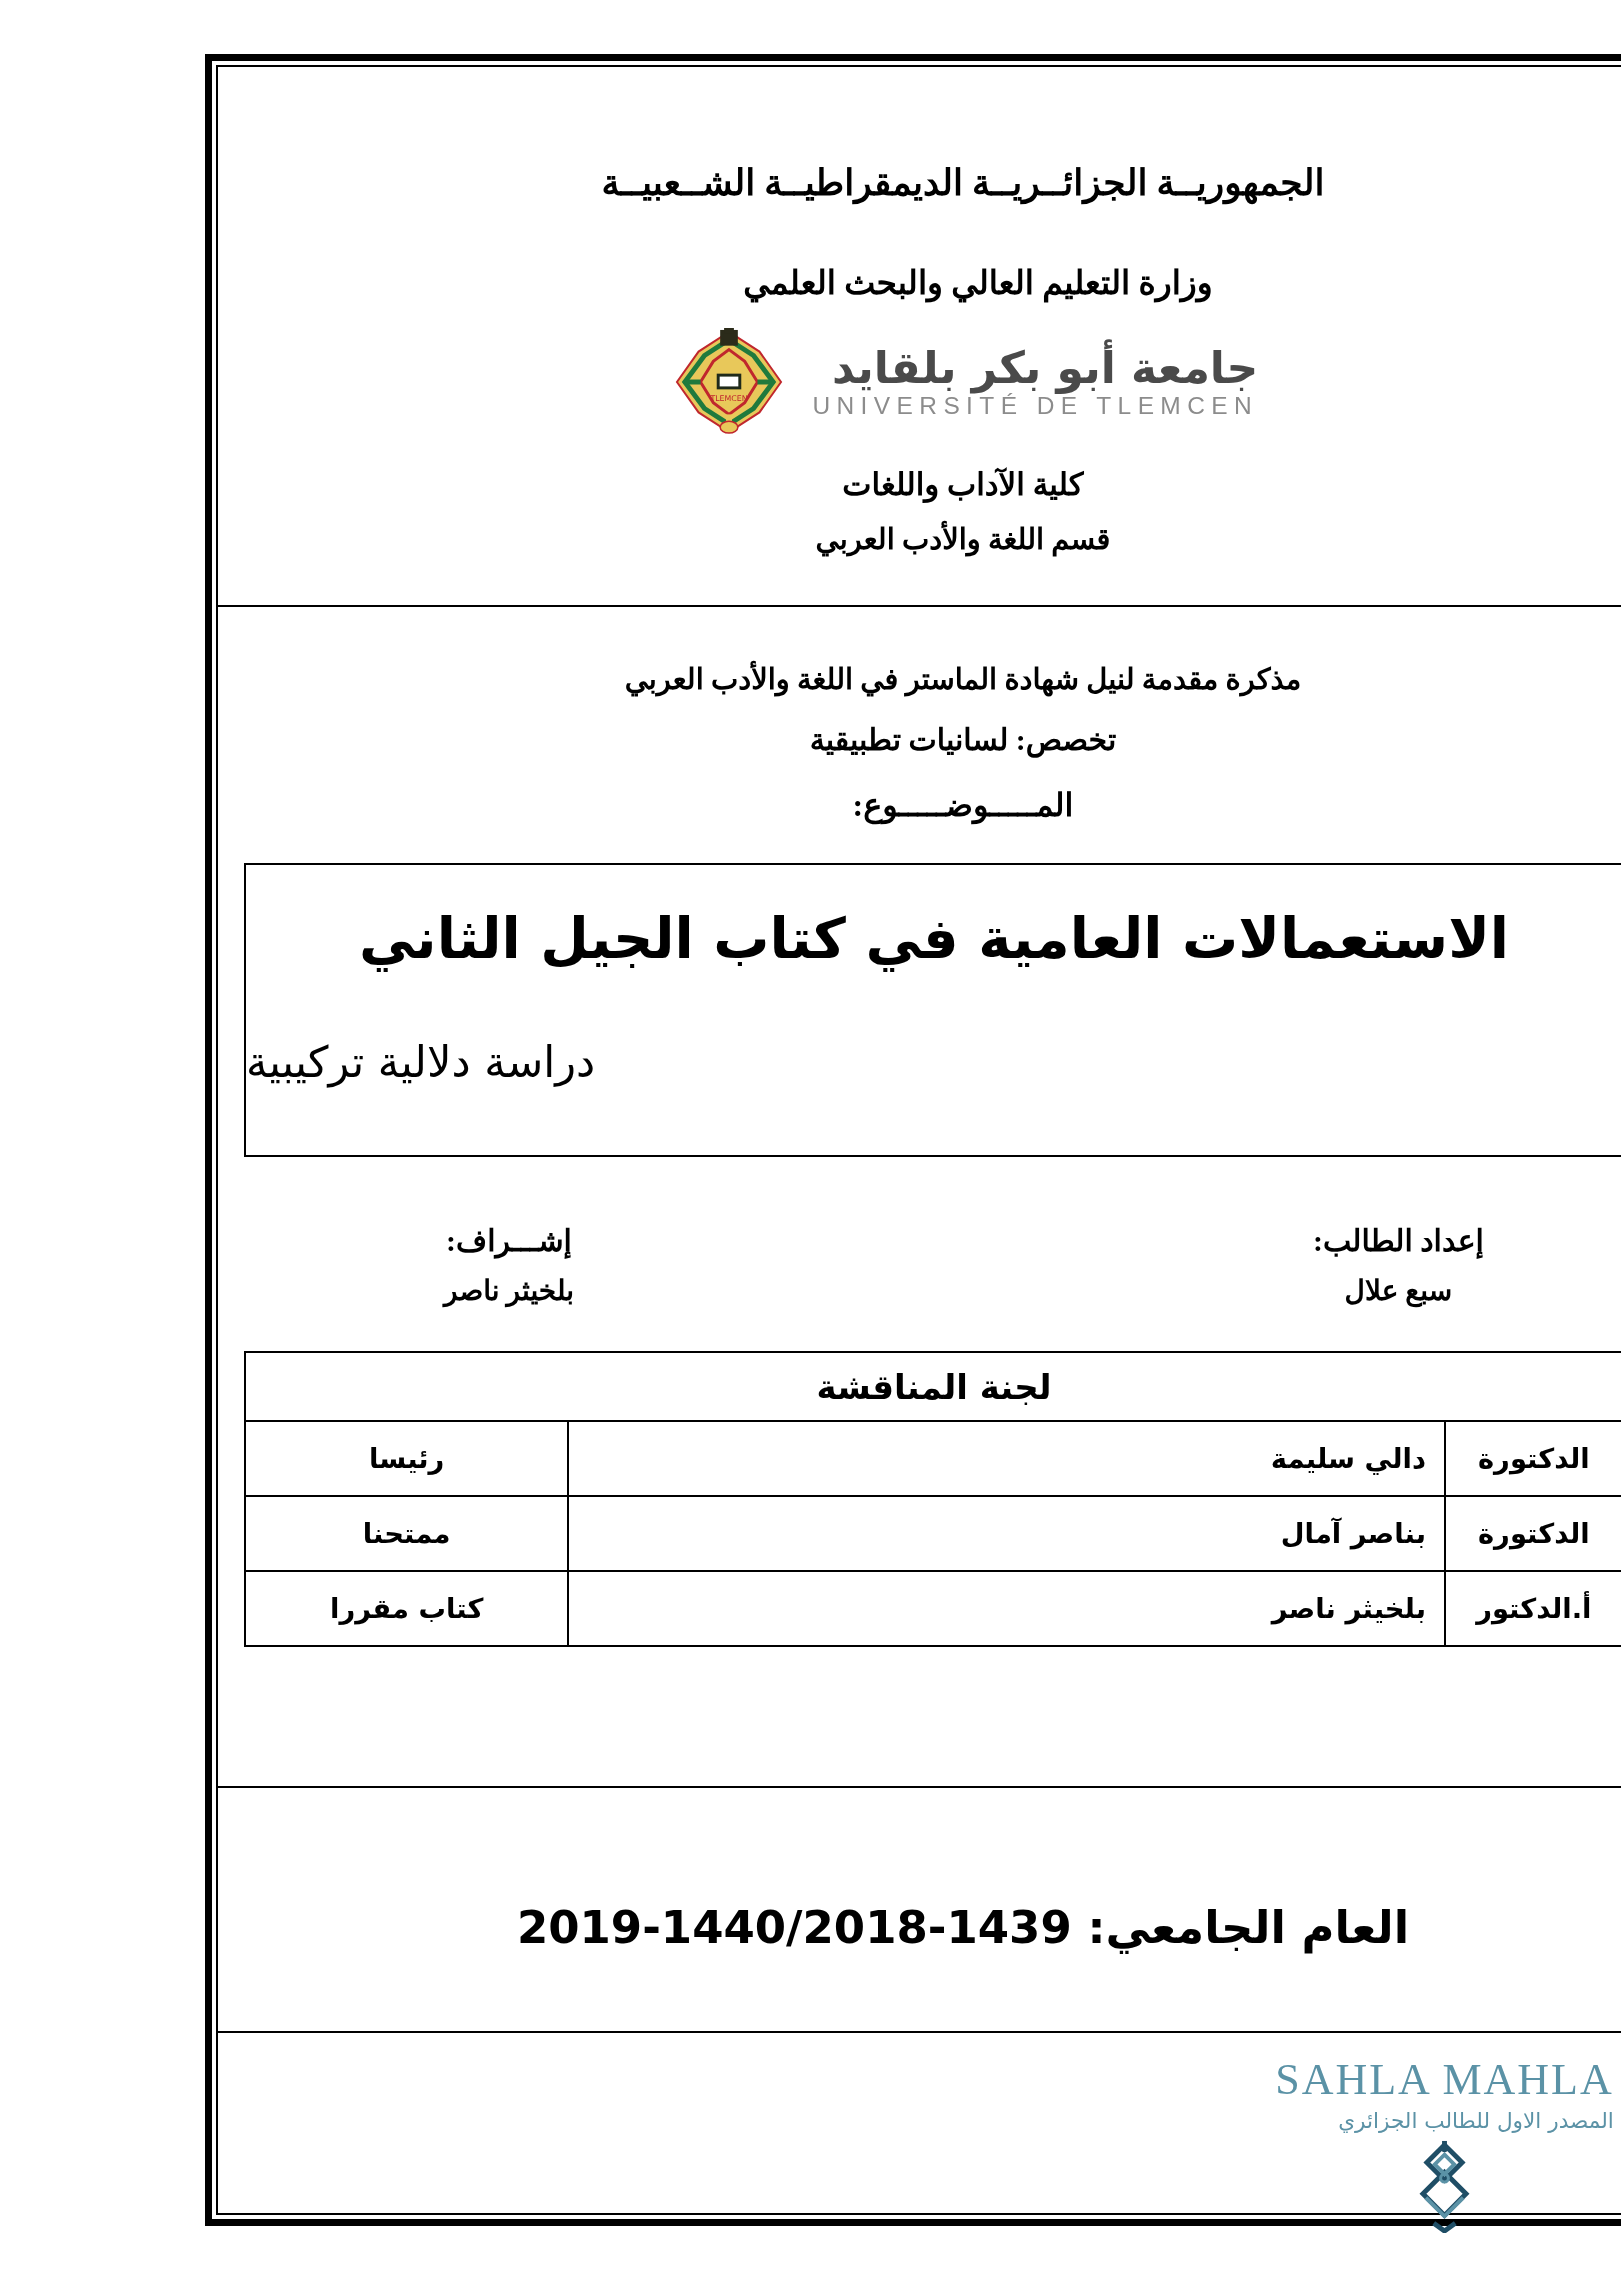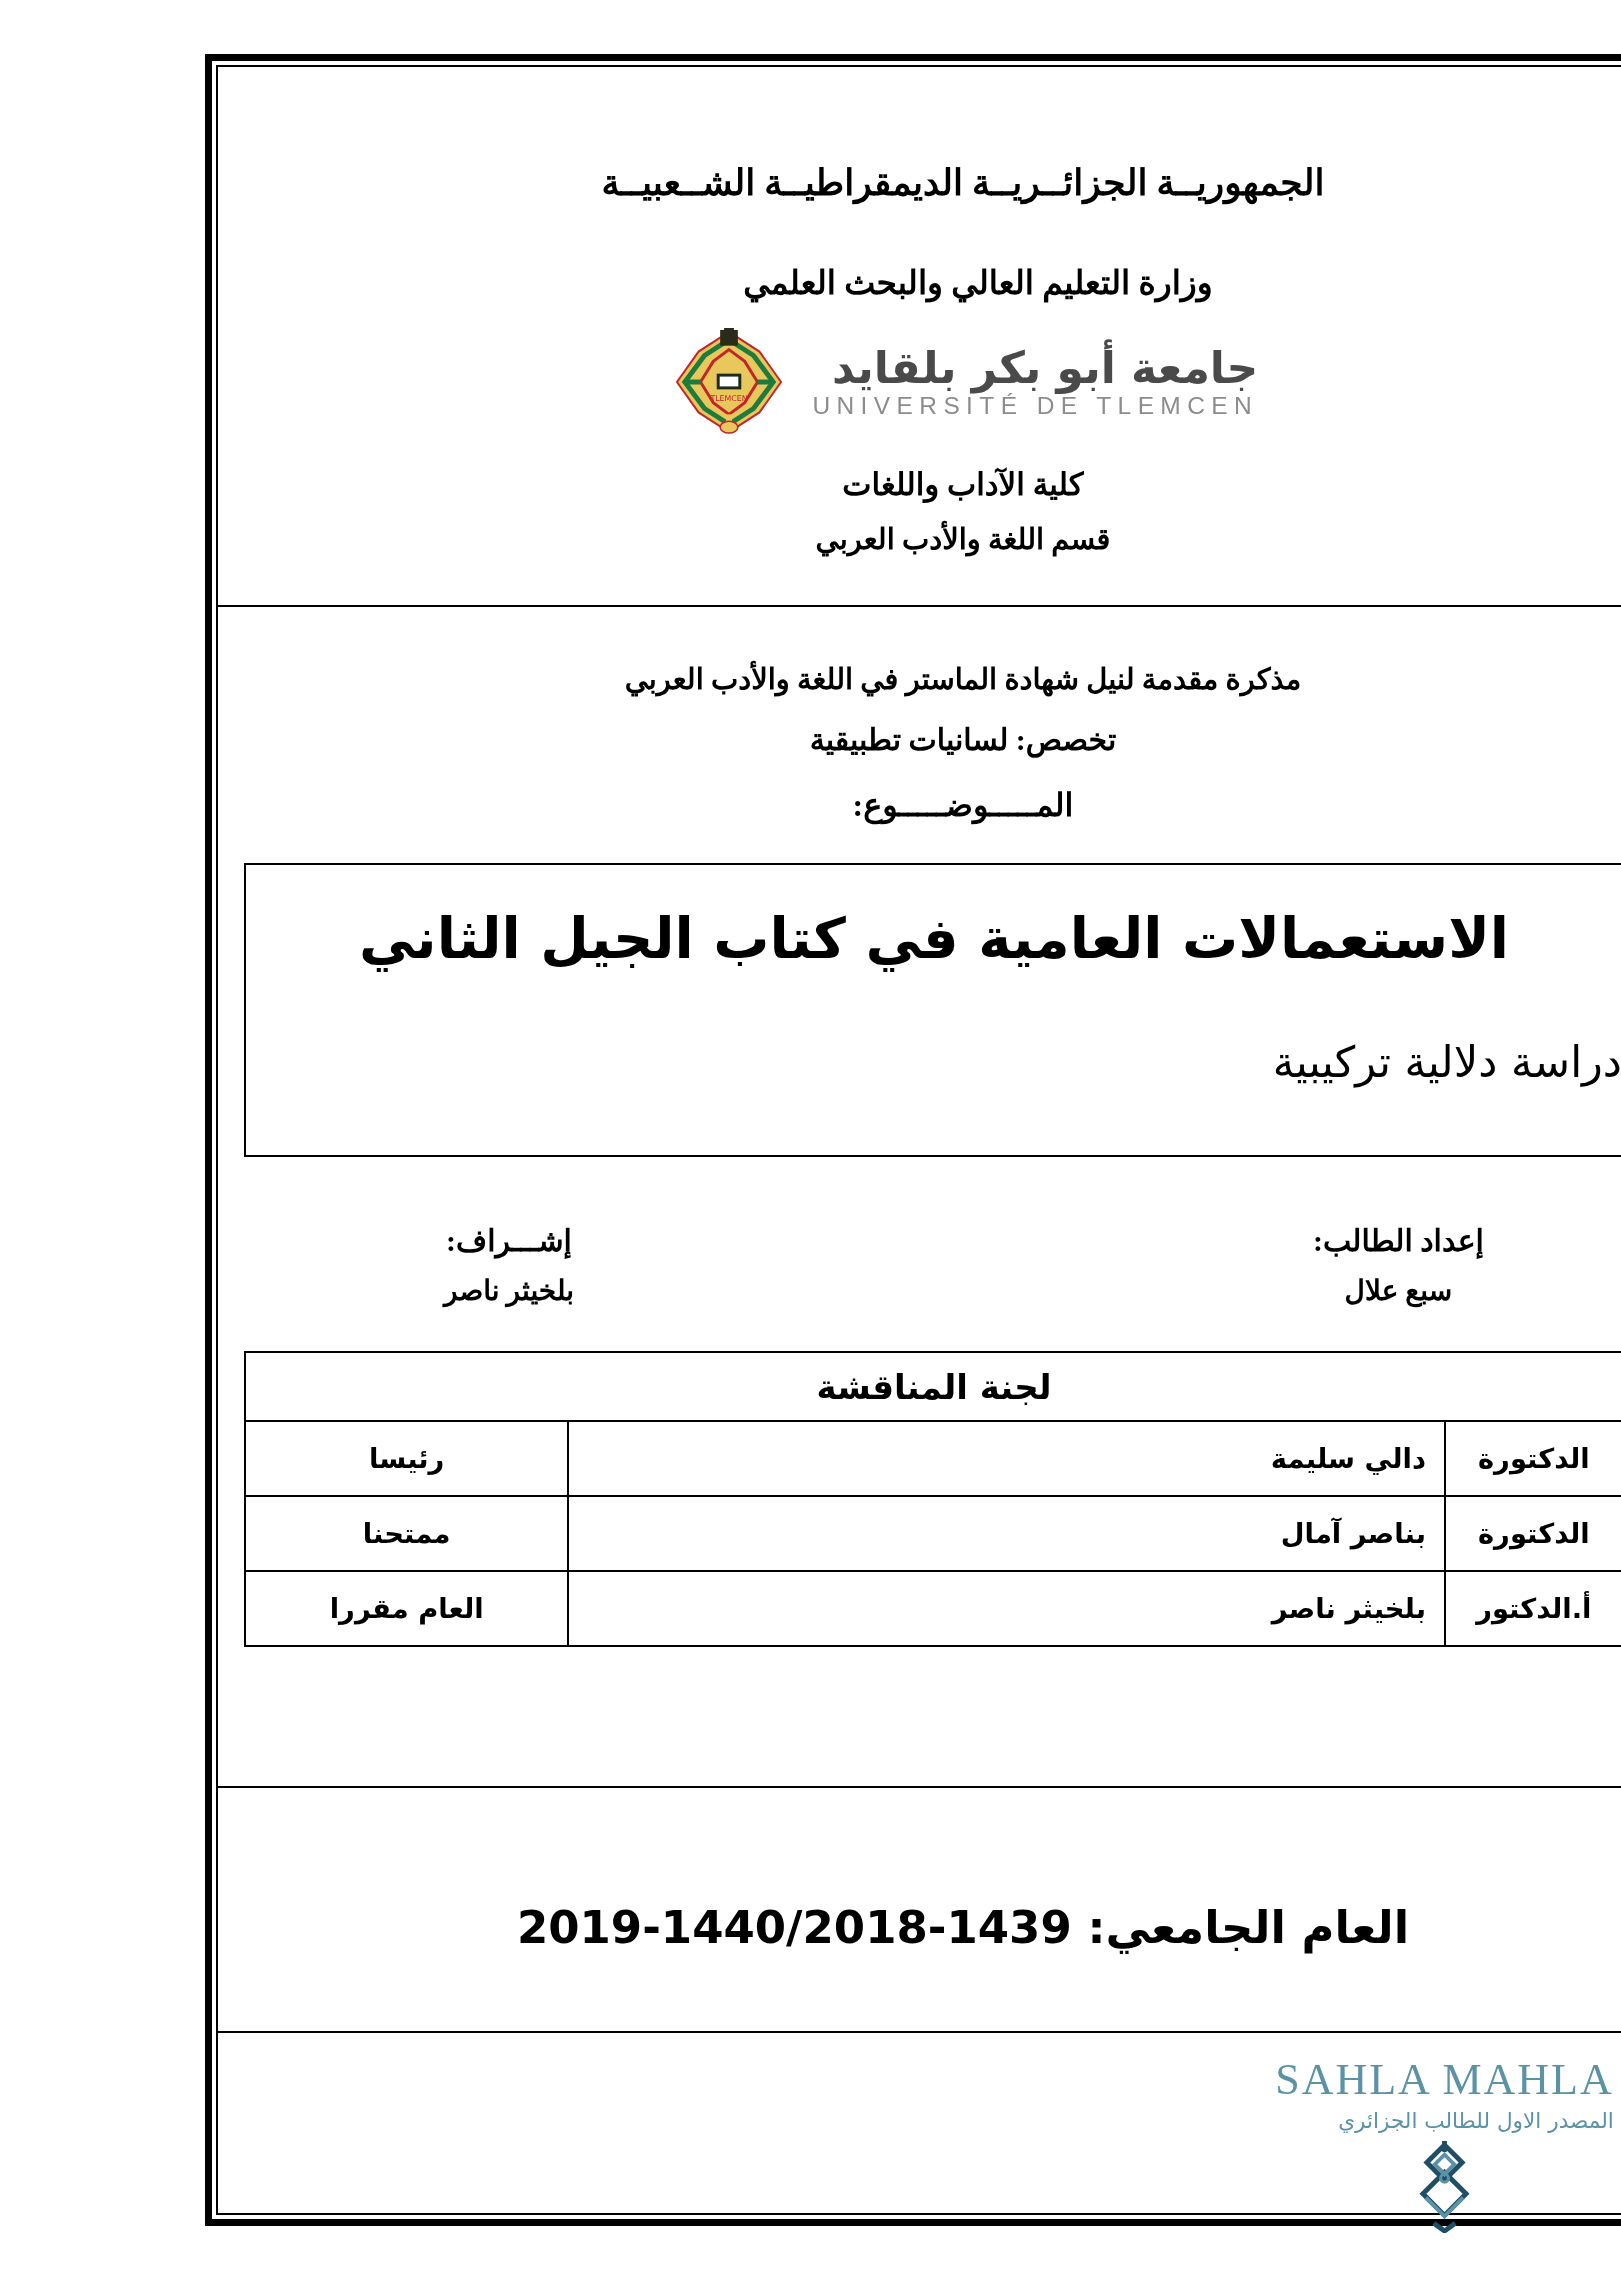--- a/index.html
+++ b/index.html
@@ -163,21 +163,21 @@
     font-size: 56px;
     font-weight: bold;
     direction: rtl;
     color: #000000;
   }
   .sub-title {
     position: absolute;
     left: 0;
     top: 172px;
     width: 100%;
-    text-align: right;
+    text-align: left;
     font-family: "DejaVu Sans", sans-serif;
     font-size: 43px;
     direction: rtl;
     color: #000000;
   }
 
   
   .people {
     position: absolute;
     left: 93px;
@@ -378,21 +378,21 @@
         <td class="c-role">رئيسا</td>
       </tr>
       <tr class="body-row">
         <td class="c-title">الدكتورة</td>
         <td class="c-name">بناصر آمال</td>
         <td class="c-role">ممتحنا</td>
       </tr>
       <tr class="body-row">
         <td class="c-title">أ.الدكتور</td>
         <td class="c-name">بلخيثر ناصر</td>
-        <td class="c-role">العام مقررا</td>
+        <td class="c-role">كتاب مقررا</td>
       </tr>
     </tbody>
   </table>
 
   <div class="tline academic-year">العام الجامعي: 1439-1440/2018-2019</div>
 
   <div class="watermark">
     <div class="wm-text">
       <div class="wm-main">SAHLA MAHLA</div>
       <div class="wm-sub">المصدر الاول للطالب الجزائري</div>

